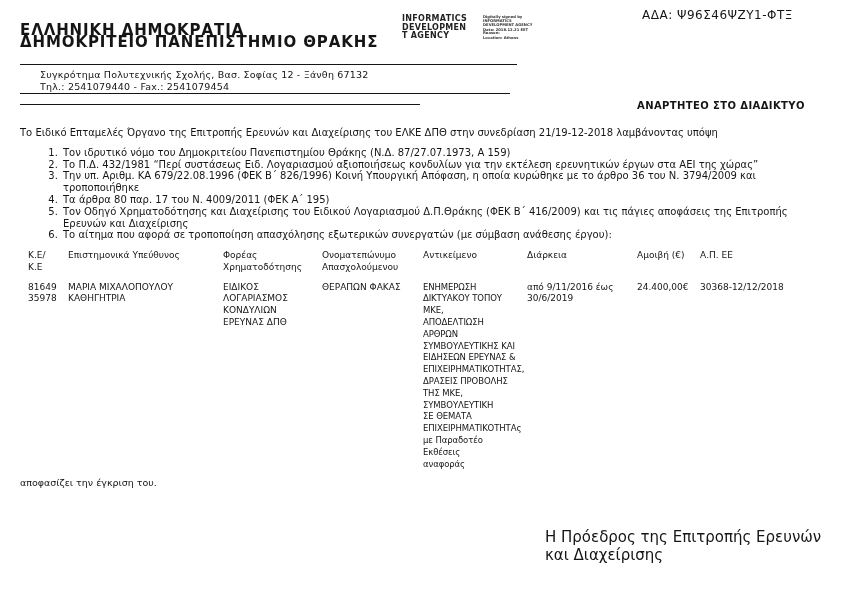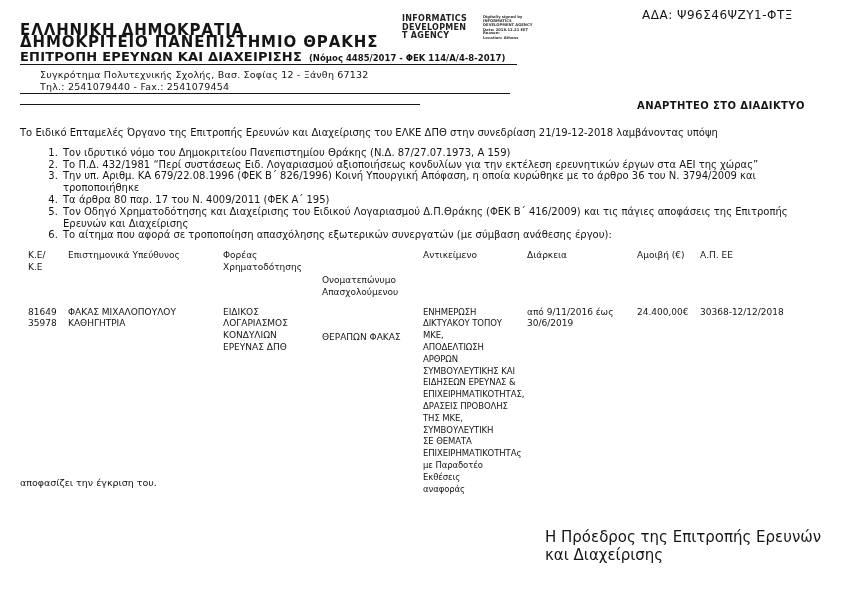--- a/index.html
+++ b/index.html
@@ -40,21 +40,21 @@
 
   
   .tbl{top:250px;left:28px;font-size:9px;line-height:11.8px;}
   .trow{display:flex;align-items:flex-start;}
   .thead .cell{font-weight:normal;}
   .tbody{margin-top:8px;}
   .cell{white-space:pre-line;box-sizing:border-box;padding-right:6px;}
   .c1{width:40px;}
   .c2{width:155px;}
   .c3{width:99px;}
-  .c4{width:101px;margin-top:25px;}
+  .c4{width:101px;}
   .c5{width:104px;font-size:8.5px;letter-spacing:-.1px;}
   .thead .c5{font-size:9px;letter-spacing:0;}
   .c6{width:110px;}
   .c7{width:63px;}
   .c8{width:150px;}
 
   .decision{top:477px;left:20px;font-size:9.5px;}
   .signature{top:528px;left:545px;font-size:15px;}
 </style>
 </head>
@@ -78,24 +78,20 @@
         <div>Date: 2018.12.21 EET</div>
         <div>Reason:</div>
         <div>Location: Athens</div>
       </div>
     </div>
   </div>
 
   <div class="abs hdr">
     <div class="gov-line">ΕΛΛΗΝΙΚΗ ΔΗΜΟΚΡΑΤΙΑ</div>
     <div class="gov-line">ΔΗΜΟΚΡΙΤΕΙΟ ΠΑΝΕΠΙΣΤΗΜΙΟ ΘΡΑΚΗΣ</div>
-    <div class="committee-row">
-      <span class="committee">ΕΠΙΤΡΟΠΗ ΕΡΕΥΝΩΝ ΚΑΙ ΔΙΑΧΕΙΡΙΣΗΣ</span>
-      <span class="law-ref">(Νόμος 4485/2017 - ΦΕΚ 114/Α/4-8-2017)</span>
-    </div>
   </div>
 
   <div class="abs rule rule1"></div>
 
   <div class="abs addr">
     <div>Συγκρότημα Πολυτεχνικής Σχολής, Βασ. Σοφίας 12 - Ξάνθη 67132</div>
     <div>Τηλ.: 2541079440 - Fax.: 2541079454</div>
   </div>
 
   <div class="abs rule rule2"></div>
@@ -125,21 +121,21 @@
       <div class="cell c4">Ονοματεπώνυμο
 Απασχολούμενου</div>
       <div class="cell c5">Αντικείμενο</div>
       <div class="cell c6">Διάρκεια</div>
       <div class="cell c7">Αμοιβή (€)</div>
       <div class="cell c8">Α.Π. ΕΕ</div>
     </div>
     <div class="trow tbody">
       <div class="cell c1">81649
 35978</div>
-      <div class="cell c2">ΦΑΚΑΣ ΜΙΧΑΛΟΠΟΥΛΟΥ
+      <div class="cell c2">ΜΑΡΙΑ ΜΙΧΑΛΟΠΟΥΛΟΥ
 ΚΑΘΗΓΗΤΡΙΑ</div>
       <div class="cell c3">ΕΙΔΙΚΟΣ
 ΛΟΓΑΡΙΑΣΜΟΣ
 ΚΟΝΔΥΛΙΩΝ
 ΕΡΕΥΝΑΣ ΔΠΘ</div>
       <div class="cell c4">ΘΕΡΑΠΩΝ ΦΑΚΑΣ</div>
       <div class="cell c5">ΕΝΗΜΕΡΩΣΗ
 ΔΙΚΤΥΑΚΟΥ ΤΟΠΟΥ ΜΚΕ,
 ΑΠΟΔΕΛΤΙΩΣΗ ΑΡΘΡΩΝ
 ΣΥΜΒΟΥΛΕΥΤΙΚΗΣ ΚΑΙ

